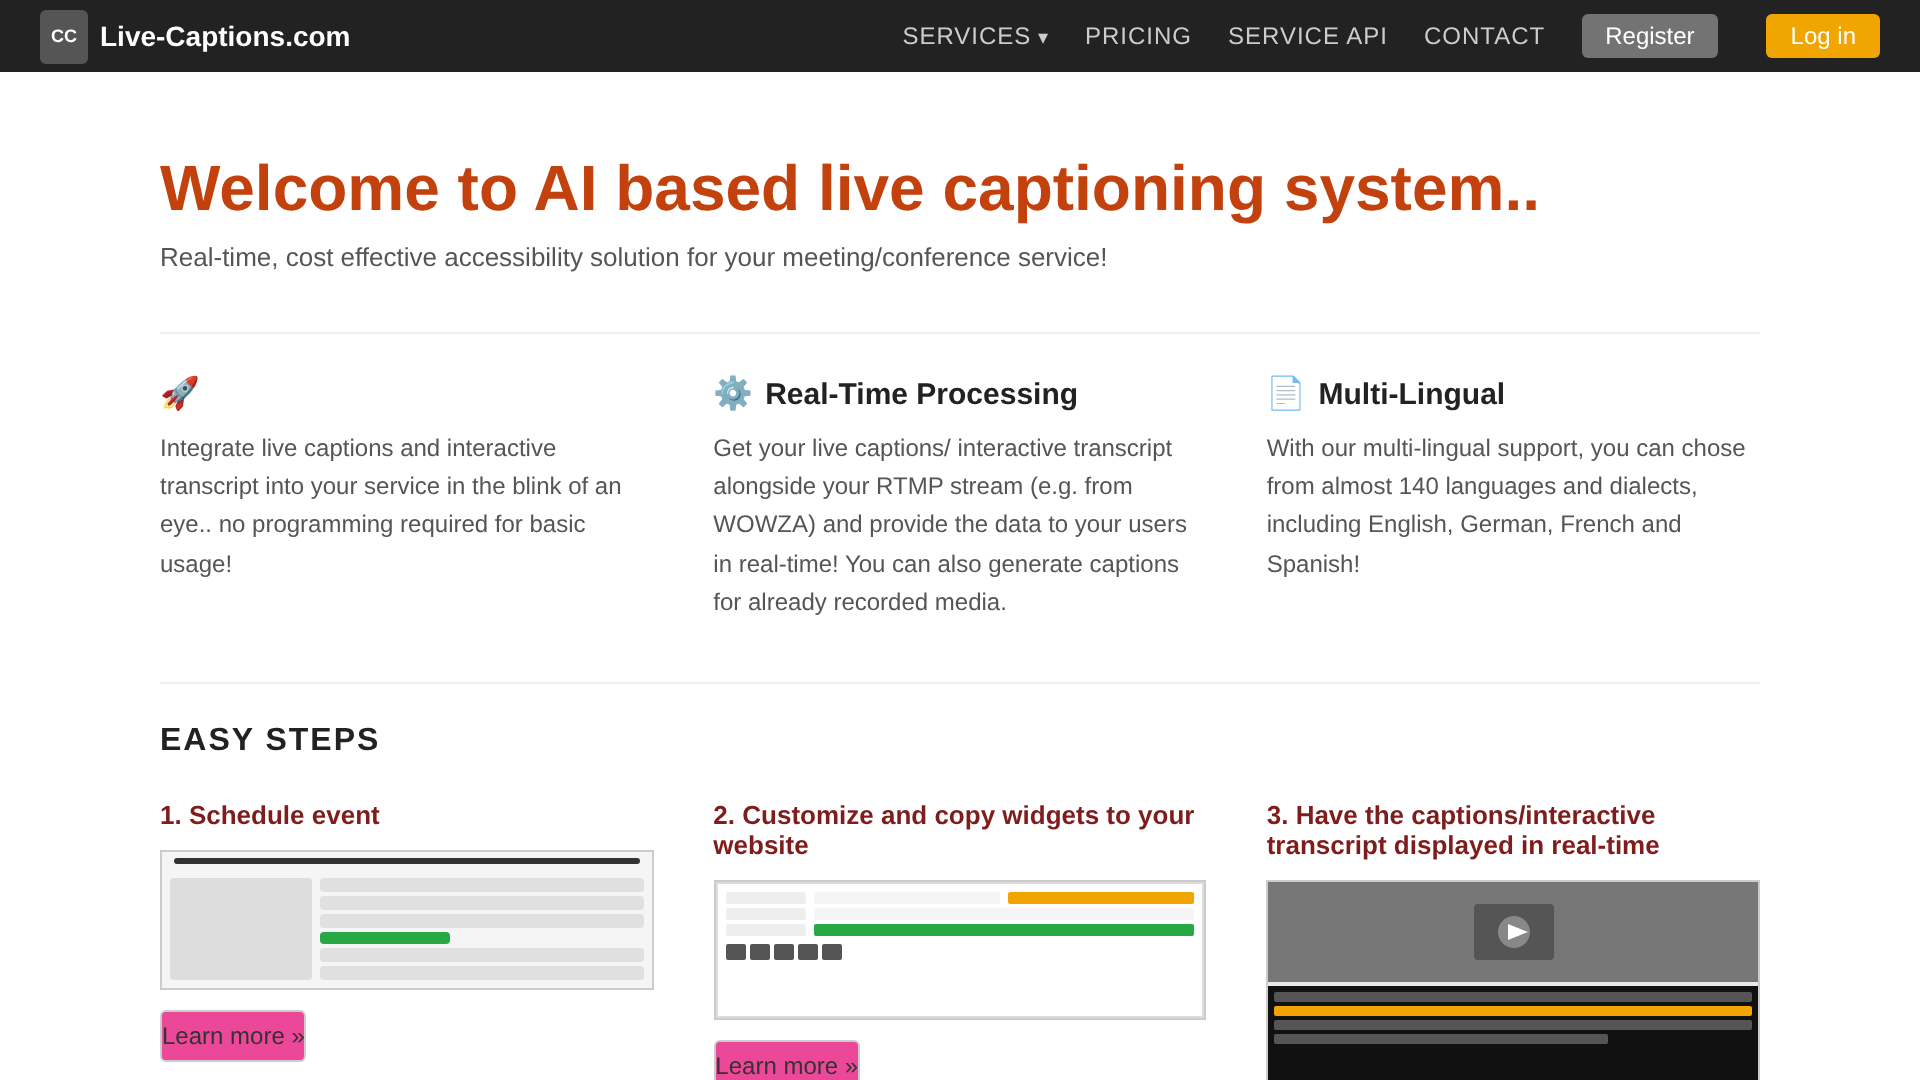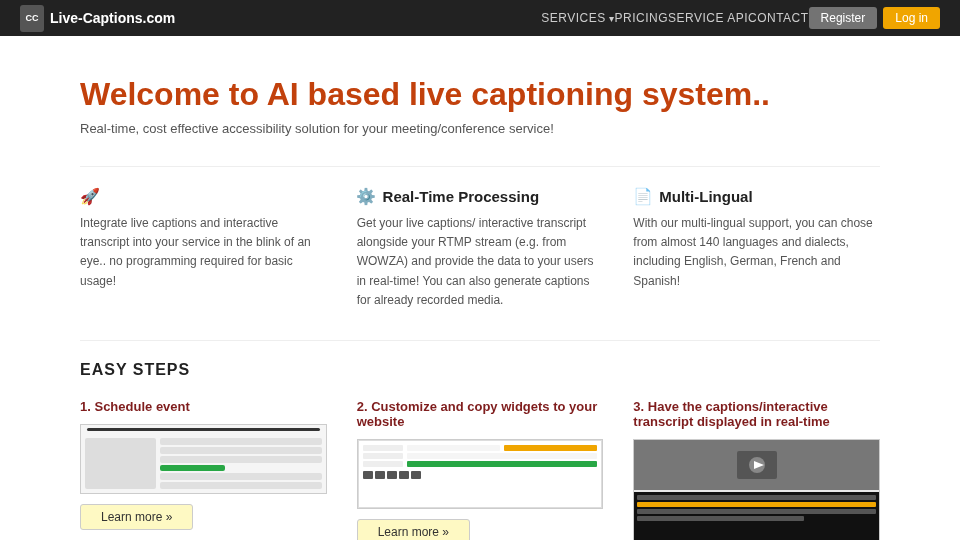--- a/index.html
+++ b/index.html
@@ -30,20 +30,21 @@
       align-items: center;
       justify-content: center;
       margin-right: 6px;
       font-size: 9px;
       color: #fff;
       font-weight: bold;
     }
     .navbar-nav {
       display: flex;
       align-items: center;
+      gap: 18px;
     }
     .navbar-nav a {
       color: #ccc;
       text-decoration: none;
       font-size: 12px;
       letter-spacing: 0.5px;
     }
     .navbar-nav .dropdown-toggle::after {
       content: ' ▾';
       font-size: 10px;
@@ -245,24 +246,24 @@
       background: #555;
       display: flex;
       align-items: center;
       justify-content: center;
       color: #999;
       font-size: 10px;
       flex: 1;
     }
 
     .btn-learn {
-      background: #fef9c3;
+      background: #ec4899;
       color: #333;
       border: 1px solid #ccc;
-      padding: 5px 20px;
+      padding: 5px 0;
       border-radius: 3px;
       cursor: pointer;
       font-size: 12px;
     }
 
     .divider {
       border: none;
       border-top: 1px solid #eee;
       margin: 0 80px;
     }

